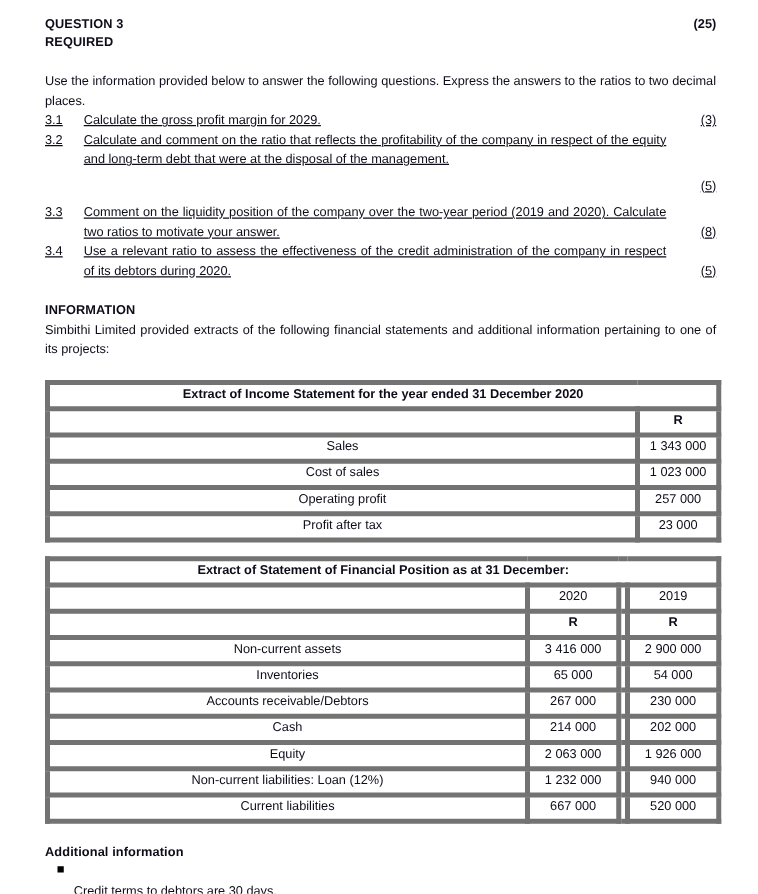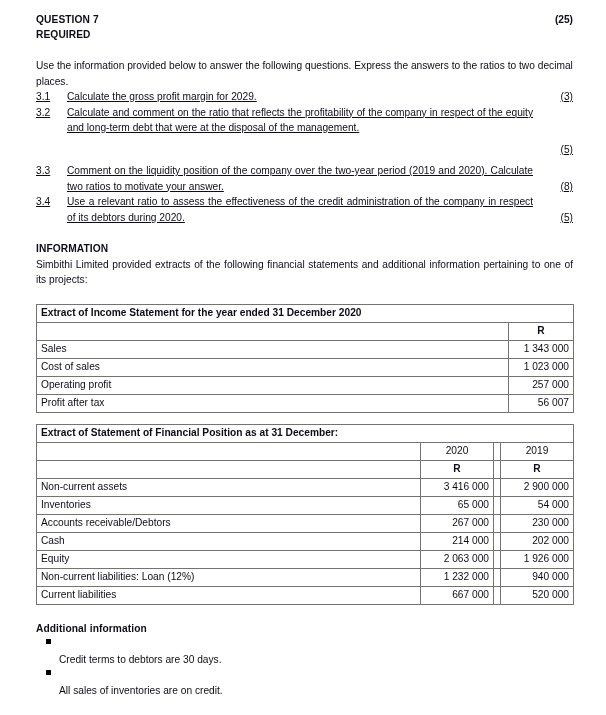--- a/index.html
+++ b/index.html
@@ -106,25 +106,26 @@
   }
 
   
   table.fin {
     border-collapse: collapse;
     width: 537px;
     table-layout: fixed;
     font-size: 10.2px;
   }
   table.fin td {
-    border: 1px solid #737373;
+    border: 4px solid #737373;
     padding: 1px 4px 2px 4px;
     height: 14px;
     line-height: 13px;
     vertical-align: middle;
+    text-align: center;
   }
   td.tbl-title {
     font-weight: bold;
     text-align: left;
   }
   td.lbl { text-align: left; }
   td.num { text-align: right; }
   td.ctr { text-align: center; font-weight: normal; }
   td.ctr-b { text-align: center; font-weight: bold; }
   td.gap {
@@ -165,21 +166,21 @@
     line-height: 15.5px;
   }
 </style>
 </head>
 <body>
 
 <div class="page">
  <div class="content">
 
   <div class="hdr-row">
-    <span class="hdr-title">QUESTION 7</span>
+    <span class="hdr-title">QUESTION 3</span>
     <span class="hdr-marks">(25)</span>
   </div>
   <div class="hdr-required">REQUIRED</div>
 
   <div class="spacer-lg"></div>
 
   <div class="intro">Use the information provided below to answer the following questions.  Express the answers to the ratios to two decimal places.</div>
 
   <div class="qlist">
 
@@ -240,21 +241,21 @@
       <tr>
         <td class="lbl">Cost of sales</td>
         <td class="num">1 023 000</td>
       </tr>
       <tr>
         <td class="lbl">Operating profit</td>
         <td class="num">257 000</td>
       </tr>
       <tr>
         <td class="lbl">Profit after tax</td>
-        <td class="num">56 007</td>
+        <td class="num">23 000</td>
       </tr>
     </tbody>
   </table>
 
   <div class="spacer-md"></div>
 
   <table class="fin">
     <colgroup>
       <col style="width:384px">
       <col style="width:73px">

